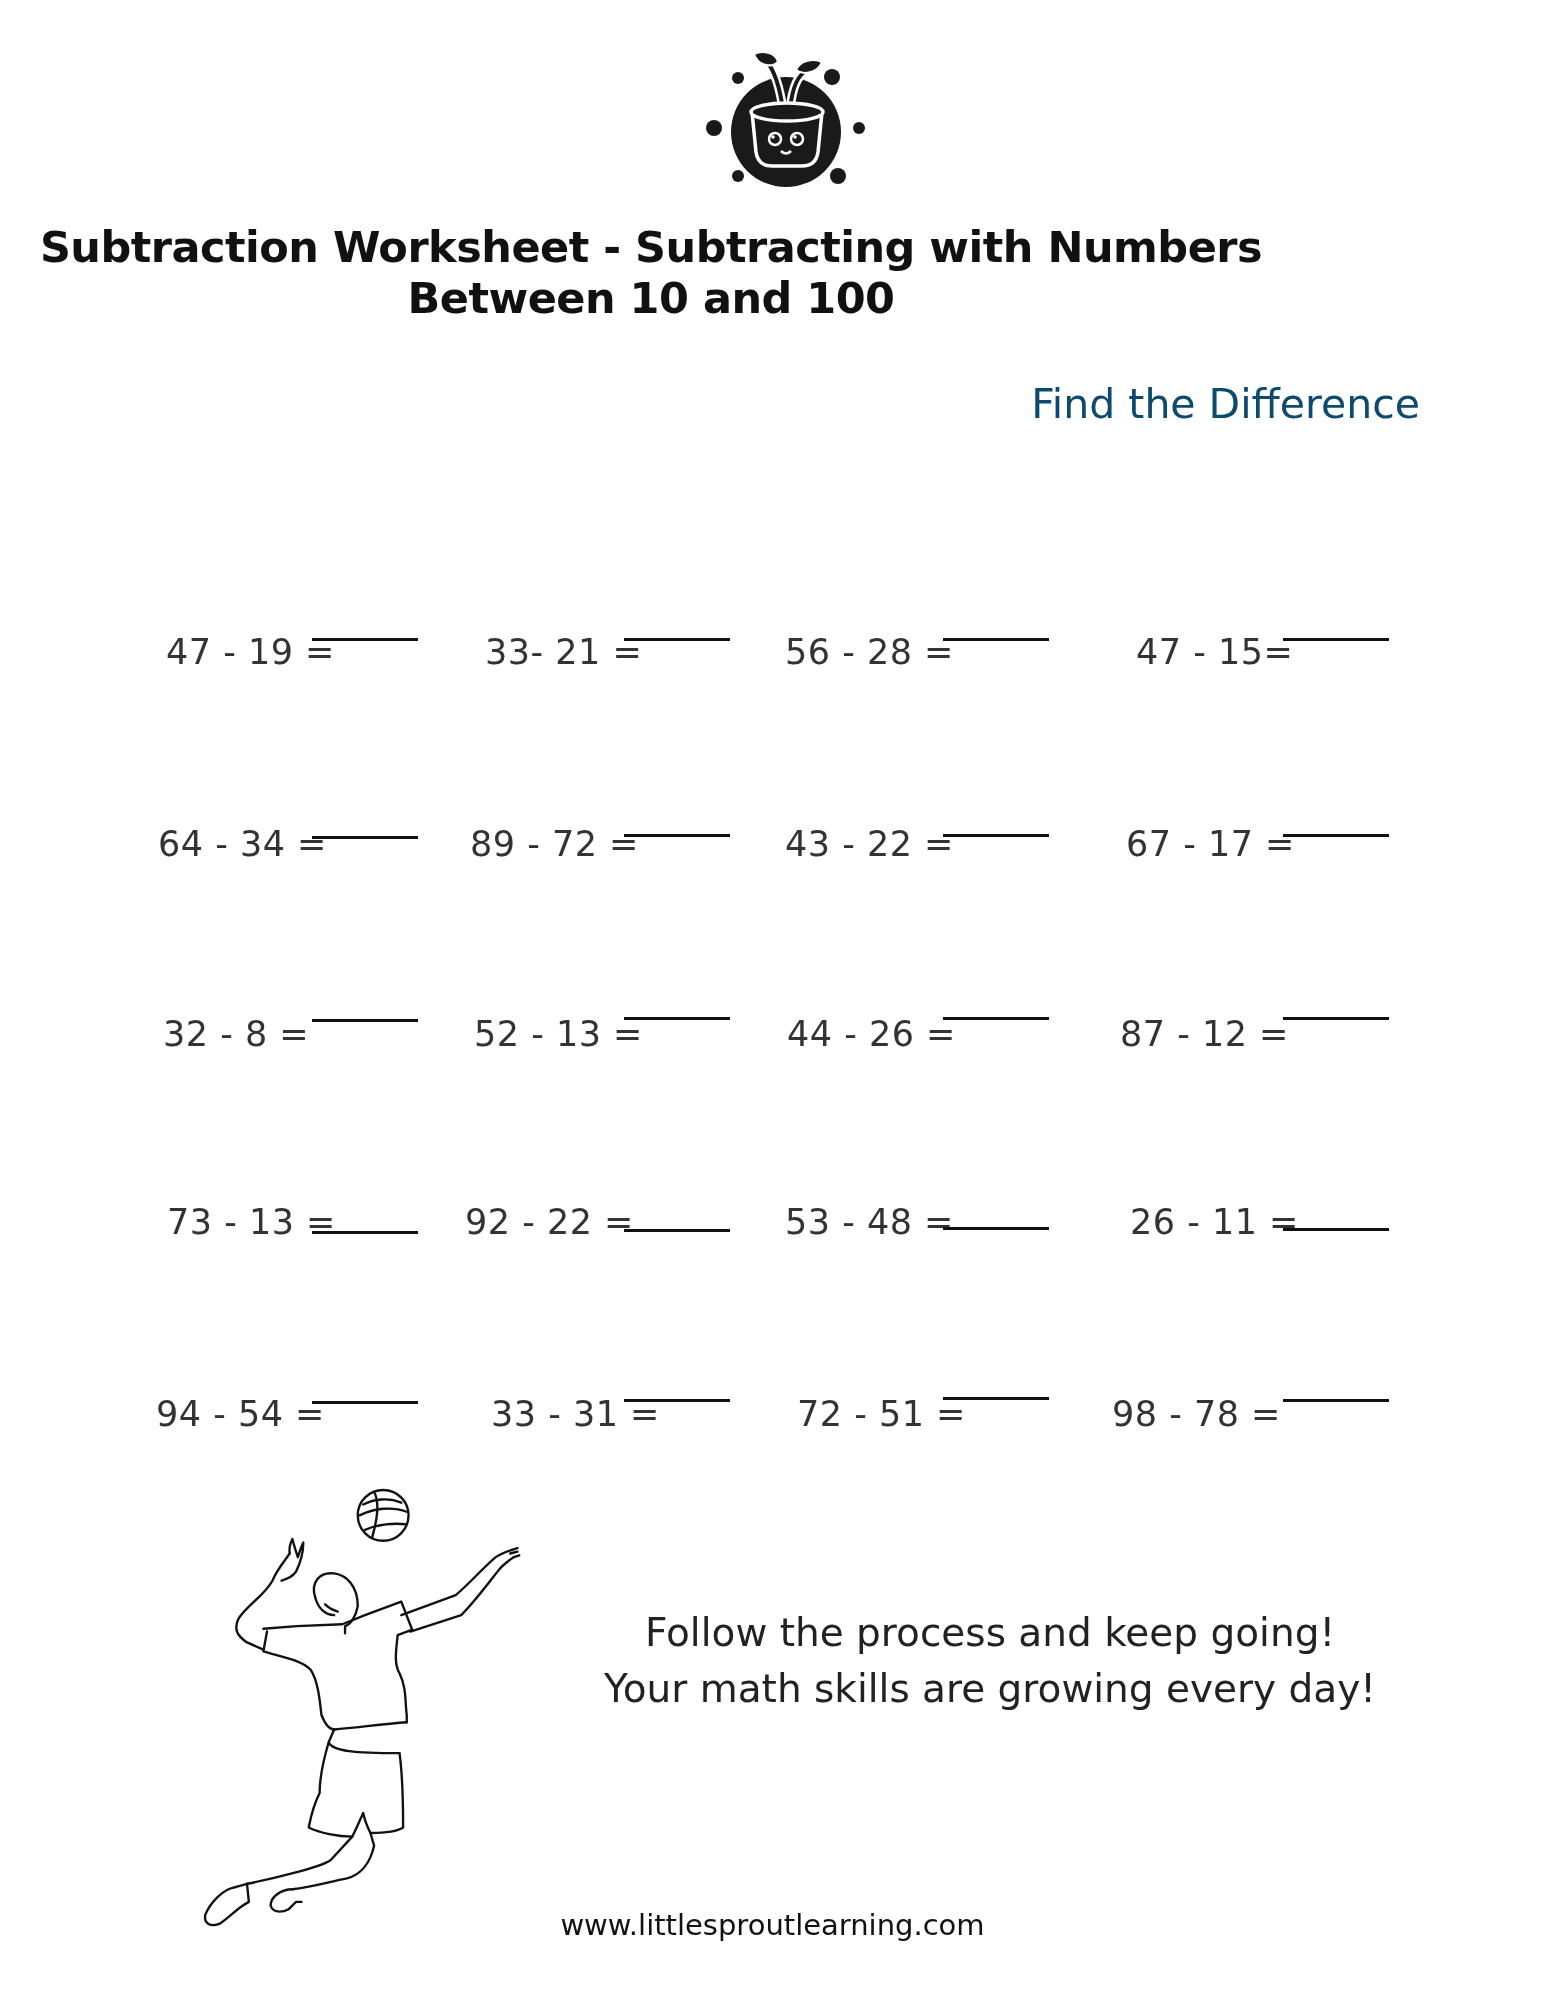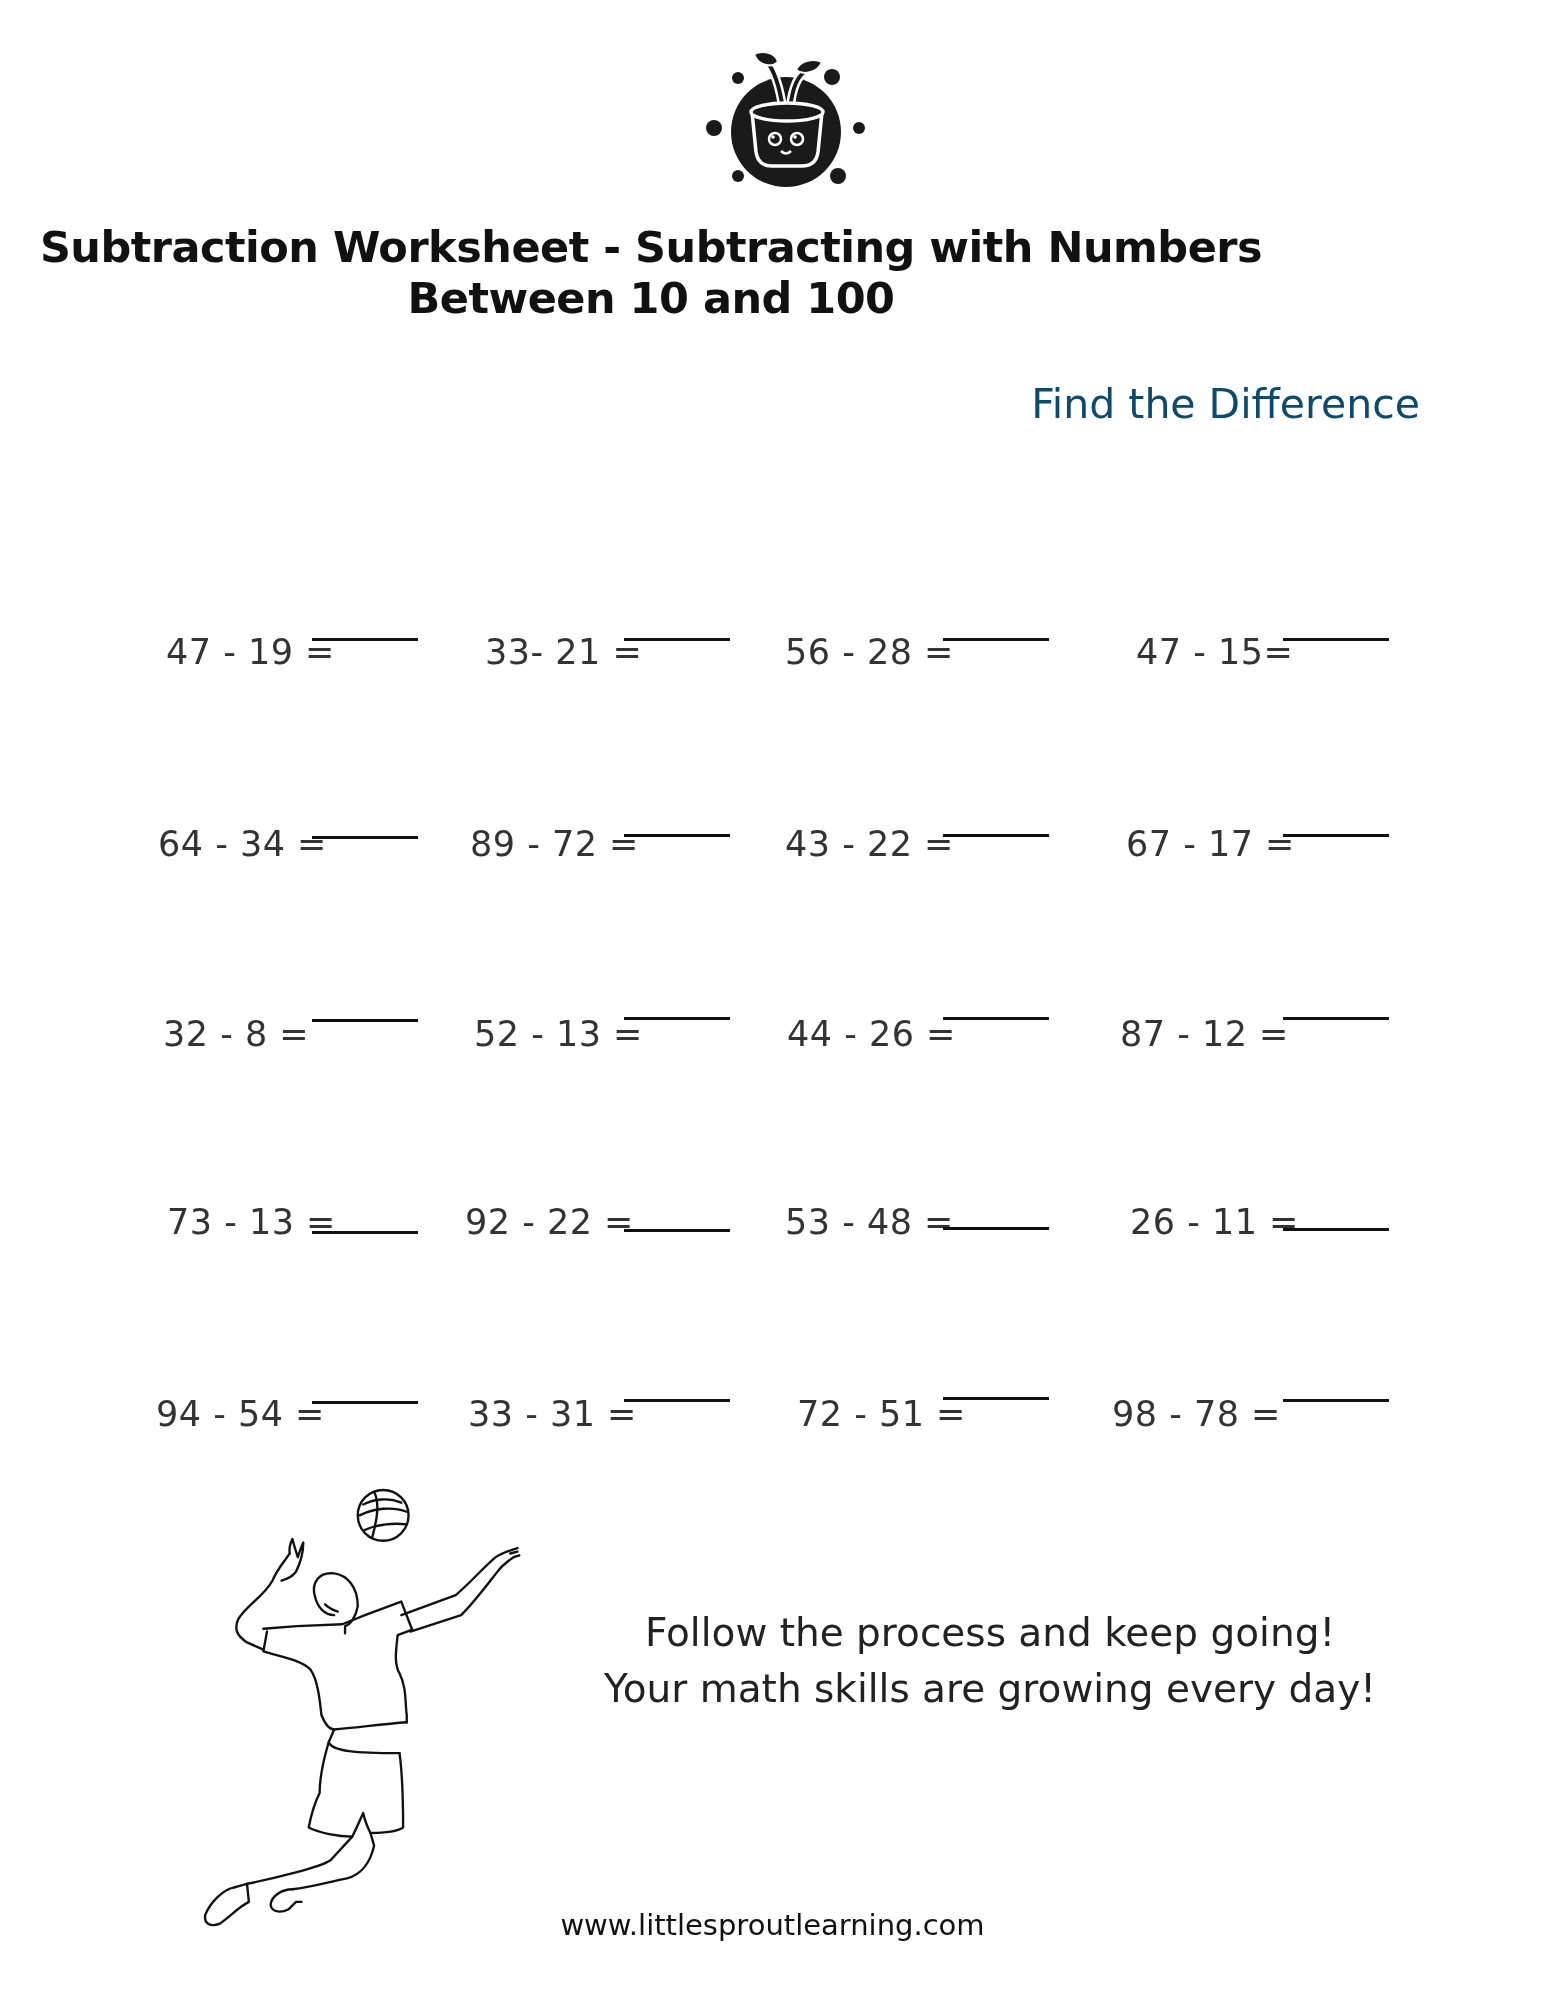--- a/index.html
+++ b/index.html
@@ -92,21 +92,21 @@
   <div class="abs answer-line" style="left:312px; top:1231px;"></div>
   <div class="abs problem problem-text" style="left:465px; top:1164px;">92 - 22 =</div>
   <div class="abs answer-line" style="left:624px; top:1229px;"></div>
   <div class="abs problem problem-text" style="left:785px; top:1164px;">53 - 48 =</div>
   <div class="abs answer-line" style="left:943px; top:1227px;"></div>
   <div class="abs problem problem-text" style="left:1130px; top:1164px;text-align:center;">26 - 11 =</div>
   <div class="abs answer-line" style="left:1283px; top:1228px;"></div>
 
   <div class="abs problem problem-text" style="left:156px; top:1356px;">94 - 54 =</div>
   <div class="abs answer-line" style="left:312px; top:1401px;"></div>
-  <div class="abs problem problem-text" style="left:468px; top:1356px;">33 - 31 =</div>
+  <div class="abs problem problem-text" style="left:491px; top:1356px;">33 - 31 =</div>
   <div class="abs answer-line" style="left:624px; top:1399px;"></div>
   <div class="abs problem problem-text" style="left:797px; top:1356px;">72 - 51 =</div>
   <div class="abs answer-line" style="left:943px; top:1397px;"></div>
   <div class="abs problem problem-text" style="left:1112px; top:1356px;">98 - 78 =</div>
   <div class="abs answer-line" style="left:1283px; top:1399px;"></div>
 </div>
 
 <svg id="player" class="abs" viewBox="0 0 400 540" fill="none" stroke="#111" stroke-width="2.6" stroke-linejoin="round" stroke-linecap="round">
 
   <circle cx="220" cy="50" r="28"></circle>

